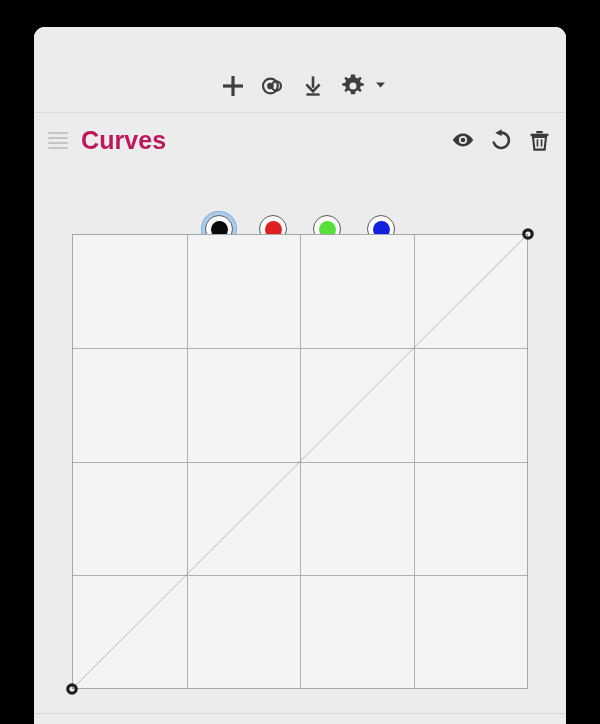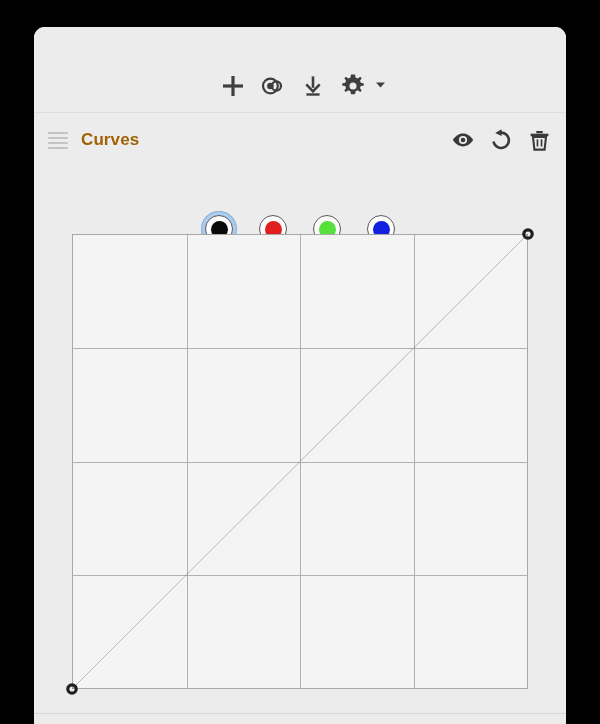--- a/index.html
+++ b/index.html
@@ -85,23 +85,23 @@
     padding: 0 2px;
     box-sizing: border-box;
   }
   #drag-handle span {
     display: block;
     height: 2px;
     background: #c4c4c4;
     border-radius: 1px;
   }
   #panel-title {
-    font-size: 17px;
+    font-size: 25px;
     font-weight: bold;
-    color: #a16207;
+    color: #be185d;
     margin-left: 11px;
     letter-spacing: 0.1px;
     white-space: nowrap;
   }
   #header-actions {
     margin-left: auto;
     display: flex;
     align-items: center;
     gap: 12px;
   }

